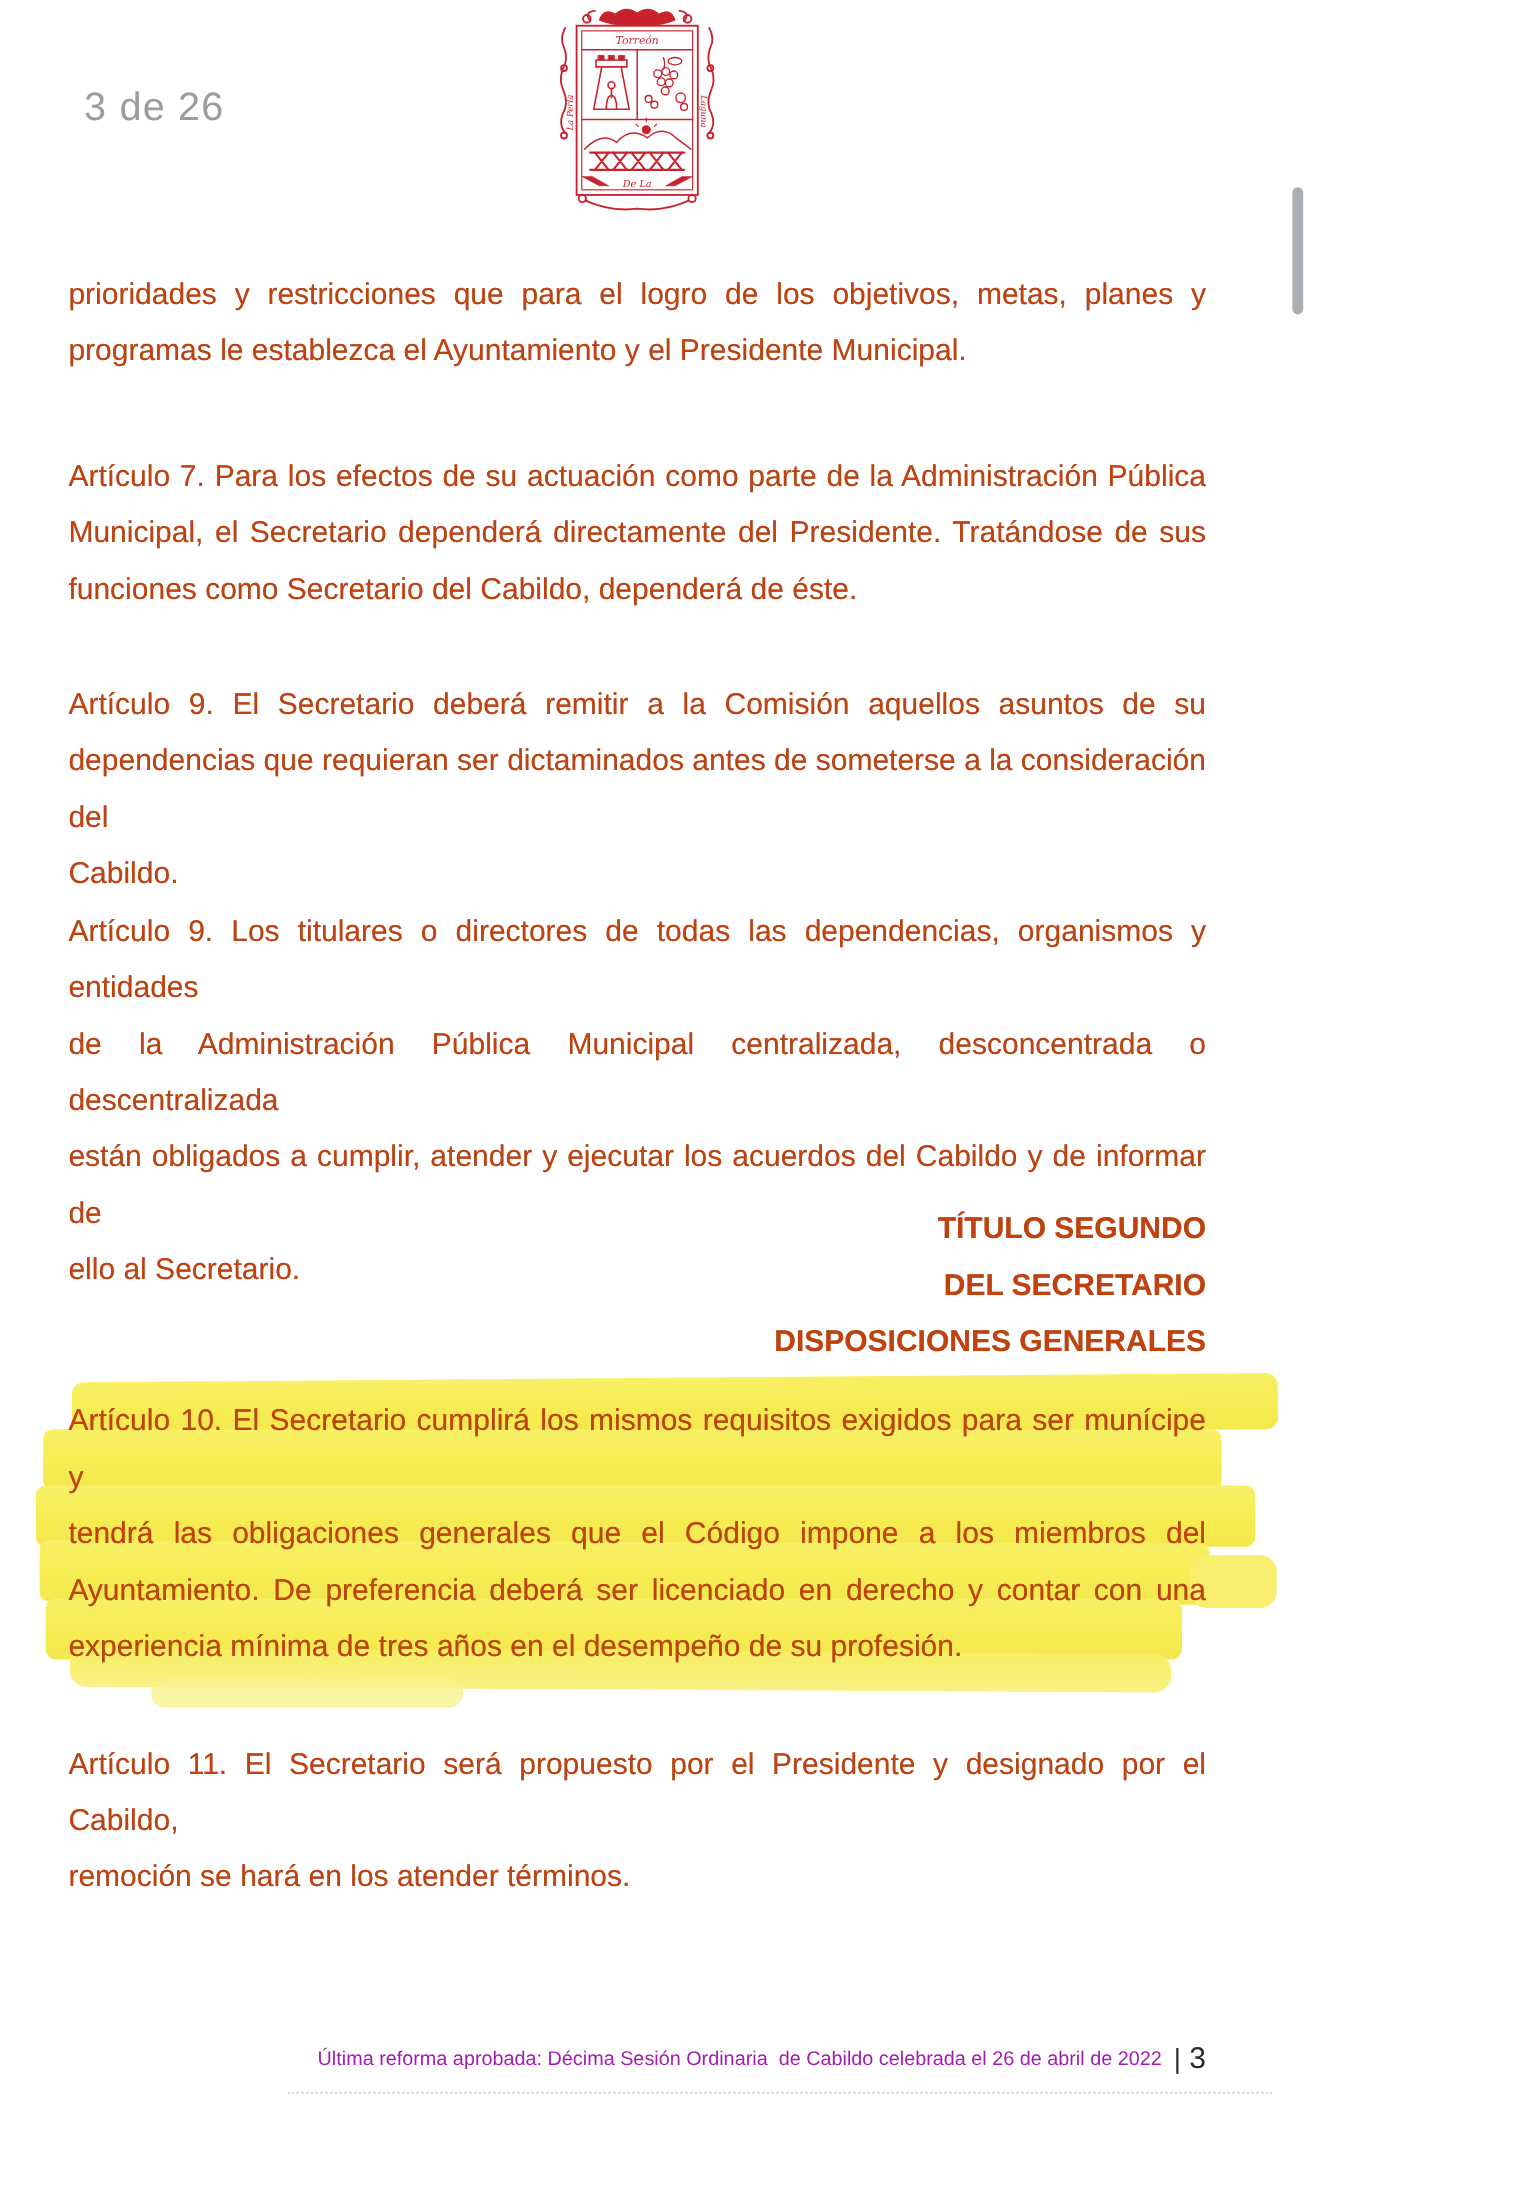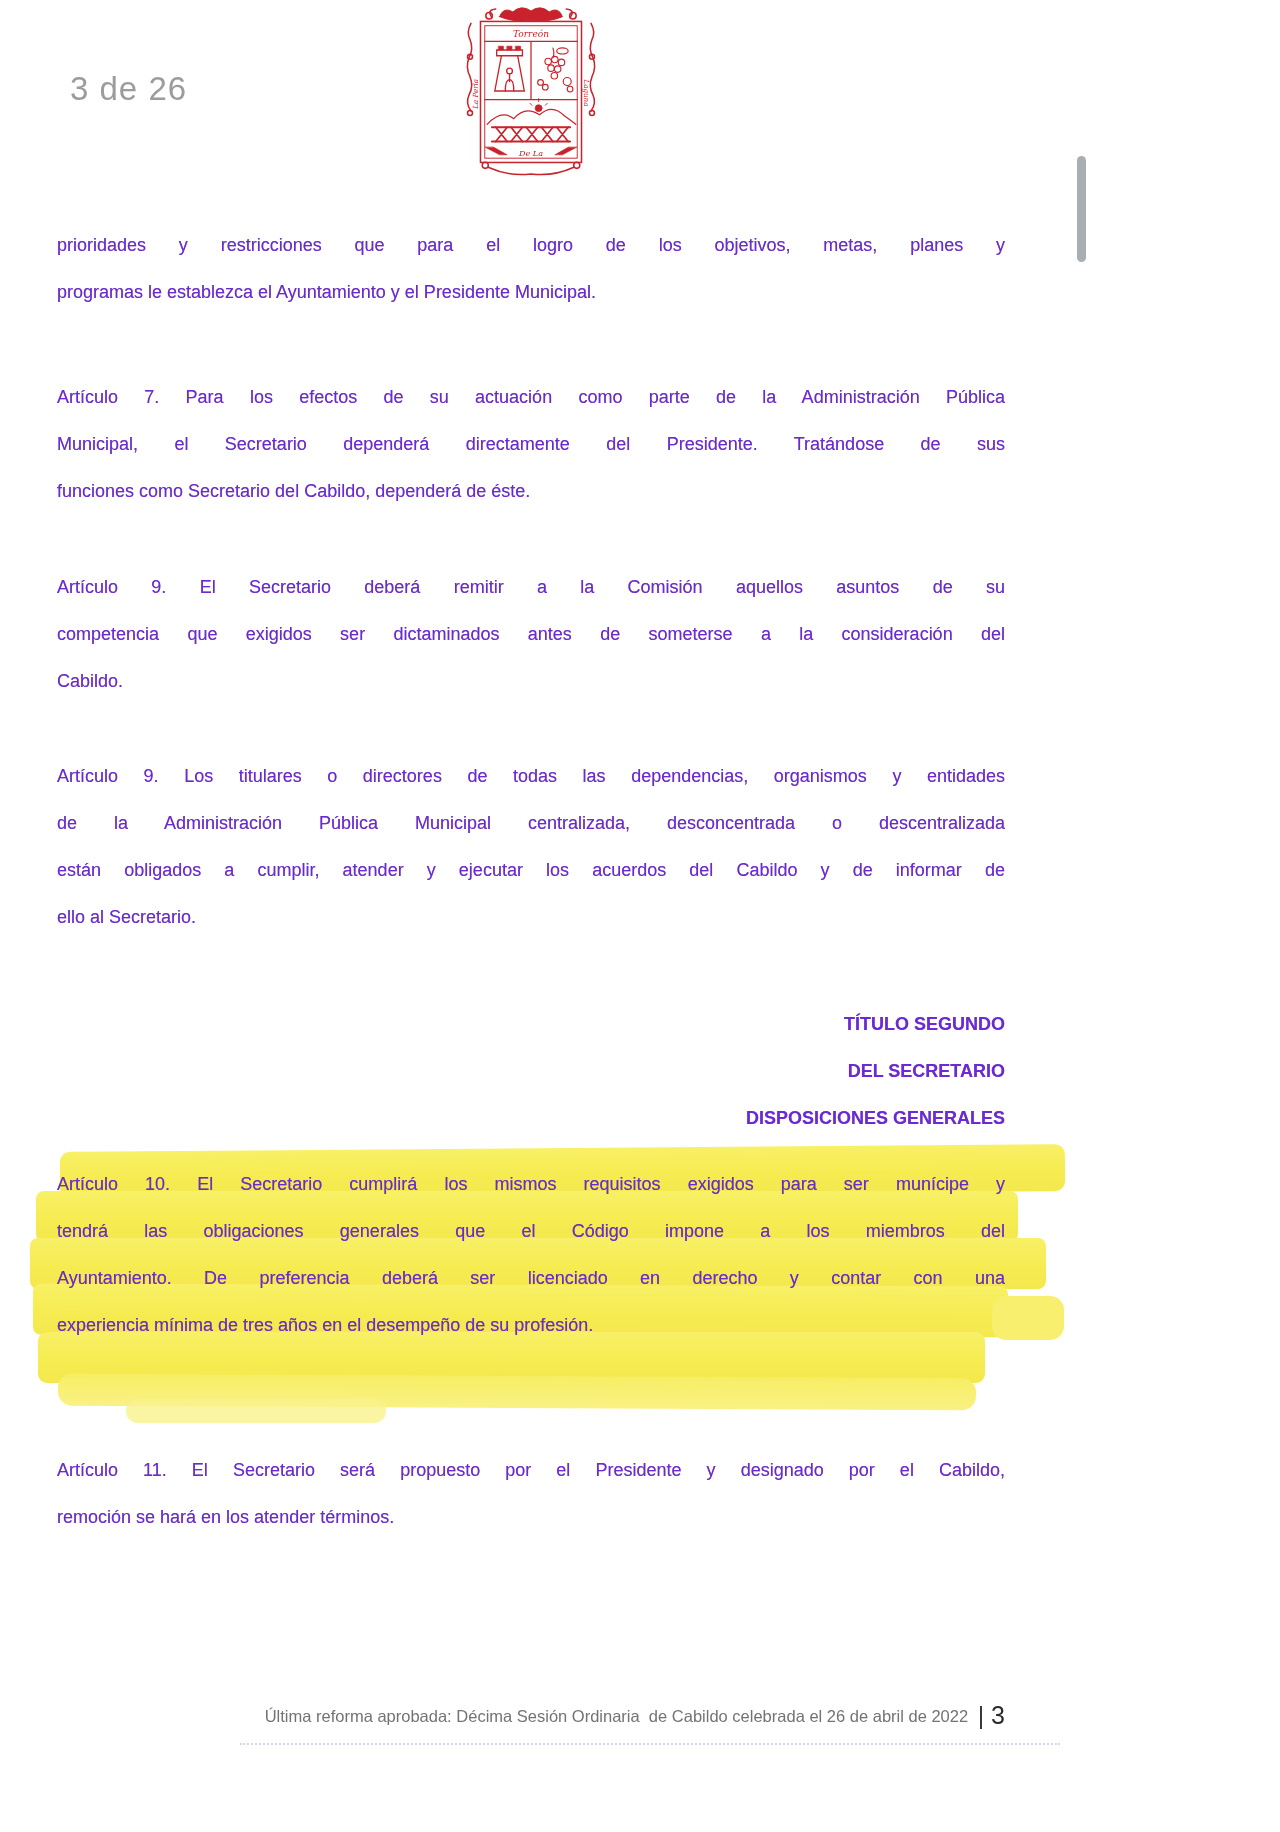--- a/index.html
+++ b/index.html
@@ -20,21 +20,21 @@
   
   .crest{position:absolute;left:450px;top:2px;width:162px;height:178px;}
   
   .scrollbar-thumb{
     position:absolute;left:1077px;top:156px;width:9px;height:106px;
     background:#9aa0a6;border-radius:5px;opacity:.85;
   }
   
   .tblock{
     position:absolute;left:57px;width:948px;
-    font-size:18px;line-height:47px;color:#6d28d9;
+    font-size:25px;line-height:47px;color:#c2410c;
     text-shadow:0 0 .4px rgba(0,0,0,.38);
     z-index:2;
   }
   .tline{width:100%;}
   .jl{text-align:justify;text-align-last:justify;}
   .ll{text-align:left;text-align-last:left;}
   .cl{text-align:right;font-weight:bold;}
   #block-intro{top:222px;}
   #block-art7{top:374px;}
   #block-art8{top:564px;}
@@ -52,21 +52,21 @@
   .hl-tail{left:58px;top:1376px;width:918px;height:32px;border-radius:14px;transform:rotate(.3deg);
     background:linear-gradient(180deg,#f7ee64 0%,#f9f184 100%);}
   .hl-tail2{left:126px;top:1399px;width:260px;height:24px;border-radius:12px;background:#f9f28c;opacity:.8;}
   .hl-lobe{left:992px;top:1296px;width:72px;height:44px;border-radius:14px;background:#f8ef6e;}
   
   .footer{
     position:absolute;left:57px;top:1701px;width:948px;
     text-align:right;white-space:nowrap;z-index:2;
   }
   .footer .note{
-    color:#737373;font-size:16.5px;white-space:pre-wrap;
+    color:#a21caf;font-size:16.5px;white-space:pre-wrap;
     vertical-align:baseline;
   }
   .footer .sep{color:#2b2b2b;font-size:23px;margin:0 7px 0 10px;vertical-align:-2px;}
   .footer .pnum{color:#2b2b2b;font-size:25px;vertical-align:-2px;}
   .footer-artifact{
     position:absolute;left:240px;top:1743px;width:820px;height:0;
     border-top:2px dotted rgba(98,137,176,.30);
   }
 </style>
 </head>
@@ -162,21 +162,21 @@
     </div>
 
   <div id="block-art7" class="tblock">
       <div class="tline jl">Artículo 7. Para los efectos de su actuación como parte de la Administración Pública</div>
       <div class="tline jl">Municipal, el Secretario dependerá directamente del Presidente. Tratándose de sus</div>
       <div class="tline ll">funciones como Secretario del Cabildo, dependerá de éste.</div>
     </div>
 
   <div id="block-art8" class="tblock">
       <div class="tline jl">Artículo 9. El Secretario deberá remitir a la Comisión aquellos asuntos de su</div>
-      <div class="tline jl">competencia que exigidos ser dictaminados antes de someterse a la consideración del</div>
+      <div class="tline jl">dependencias que requieran ser dictaminados antes de someterse a la consideración del</div>
       <div class="tline ll">Cabildo.</div>
     </div>
 
   <div id="block-art9" class="tblock">
       <div class="tline jl">Artículo 9. Los titulares o directores de todas las dependencias, organismos y entidades</div>
       <div class="tline jl">de la Administración Pública Municipal centralizada, desconcentrada o descentralizada</div>
       <div class="tline jl">están obligados a cumplir, atender y ejecutar los acuerdos del Cabildo y de informar de</div>
       <div class="tline ll">ello al Secretario.</div>
     </div>
 

